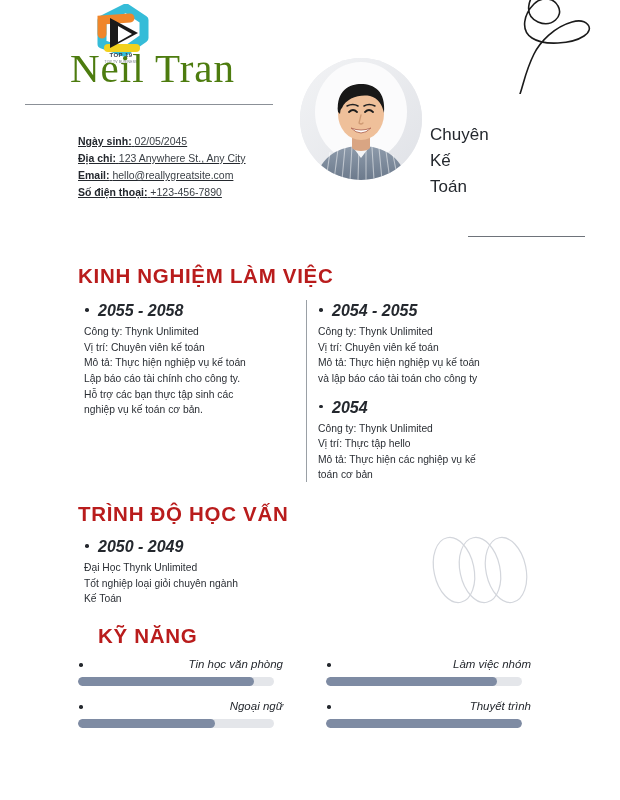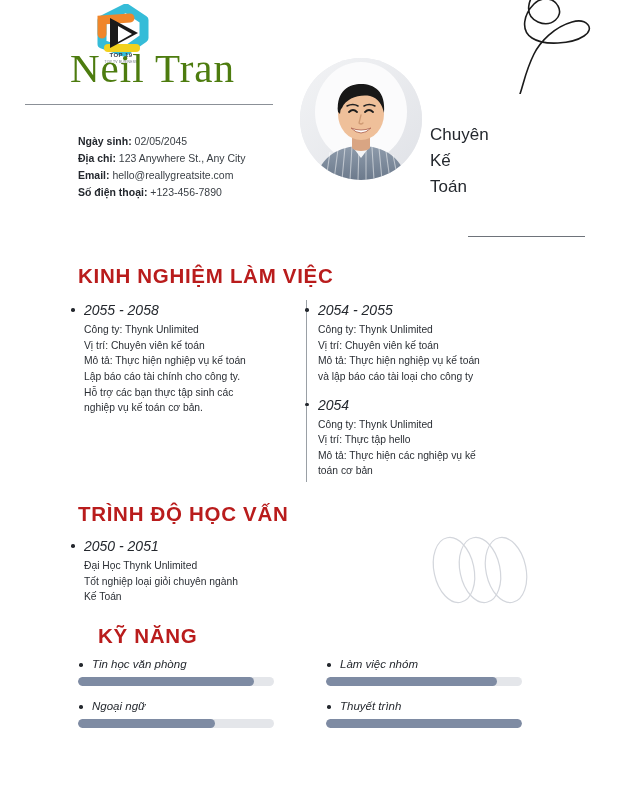--- a/index.html
+++ b/index.html
@@ -82,21 +82,21 @@
 
   
   .contact {
     position: absolute;
     left: 78px;
     top: 133px;
     font-size: 10.5px;
     line-height: 1.62;
     color: #24282e;
   }
-  .contact .row { white-space: nowrap; }
+  .contact .row { white-space: nowrap; text-decoration: underline; }
   .contact .lbl { font-weight: bold; }
   .contact .val { font-weight: normal; color: #3b4046; }
 
   
   .photo {
     position: absolute;
     left: 300px;
     top: 58px;
     width: 122px;
     height: 122px;
@@ -150,24 +150,25 @@
 
   .col { position: absolute; }
   #exp-left  { left: 84px;  top: 302px; width: 212px; }
   #exp-right { left: 318px; top: 302px; width: 222px; }
   #edu-col   { left: 84px;  top: 538px; width: 250px; }
 
   .entry { margin-bottom: 12px; }
   .entry:last-child { margin-bottom: 0; }
 
   .entry-date {
-    font-size: 14px;
+    font-size: 16px;
     font-style: italic;
-    font-weight: normal;
+    font-weight: bold;
     color: #24282e;
+    margin-left: 14px;
     position: relative;
     margin-bottom: 4px;
   }
   .entry-date::before {
     content: "";
     position: absolute;
     left: -13px;
     top: 6px;
     width: 3.5px;
     height: 3.5px;
@@ -201,20 +202,21 @@
     grid-row-gap: 14px;
   }
   .skill { width: 205px; }
   .skill-name {
     font-size: 11.5px;
     font-style: italic;
     color: #24282e;
     margin-left: 14px;
     position: relative;
     margin-bottom: 7px;
+    text-align: right;
   }
   .skill-name::before {
     content: "";
     position: absolute;
     left: -13px;
     top: 5px;
     width: 3.5px;
     height: 3.5px;
     border-radius: 50%;
     background: #24282e;
@@ -354,39 +356,39 @@
     </div>
   </div>
 
   <div class="col" id="exp-right">
     <div class="entry">
       <div class="entry-date">2054 - 2055</div>
       <div class="entry-lines">
         <div>Công ty: Thynk Unlimited</div>
         <div>Vị trí: Chuyên viên kế toán</div>
         <div>Mô tả: Thực hiện nghiệp vụ kế toán</div>
-        <div>và lập báo cáo tài loại cho công ty</div>
+        <div>và lập báo cáo tài toán cho công ty</div>
       </div>
     </div>
     <div class="entry">
       <div class="entry-date">2054</div>
       <div class="entry-lines">
         <div>Công ty: Thynk Unlimited</div>
         <div>Vị trí: Thực tập hello</div>
         <div>Mô tả: Thực hiện các nghiệp vụ kế</div>
         <div>toán cơ bản</div>
       </div>
     </div>
   </div>
 
   <div class="sec-head" id="head-edu">TRÌNH ĐỘ HỌC VẤN</div>
 
   <div class="col" id="edu-col">
     <div class="entry">
-      <div class="entry-date">2050 - 2051</div>
+      <div class="entry-date">2050 - 2049</div>
       <div class="entry-lines">
         <div>Đại Học Thynk Unlimited</div>
         <div>Tốt nghiệp loại giỏi chuyên ngành</div>
         <div>Kế Toán</div>
       </div>
     </div>
   </div>
 
   <svg class="rings" viewBox="0 0 116 76">
     <g fill="none" stroke="#d3d6dc" stroke-width="1.2">

